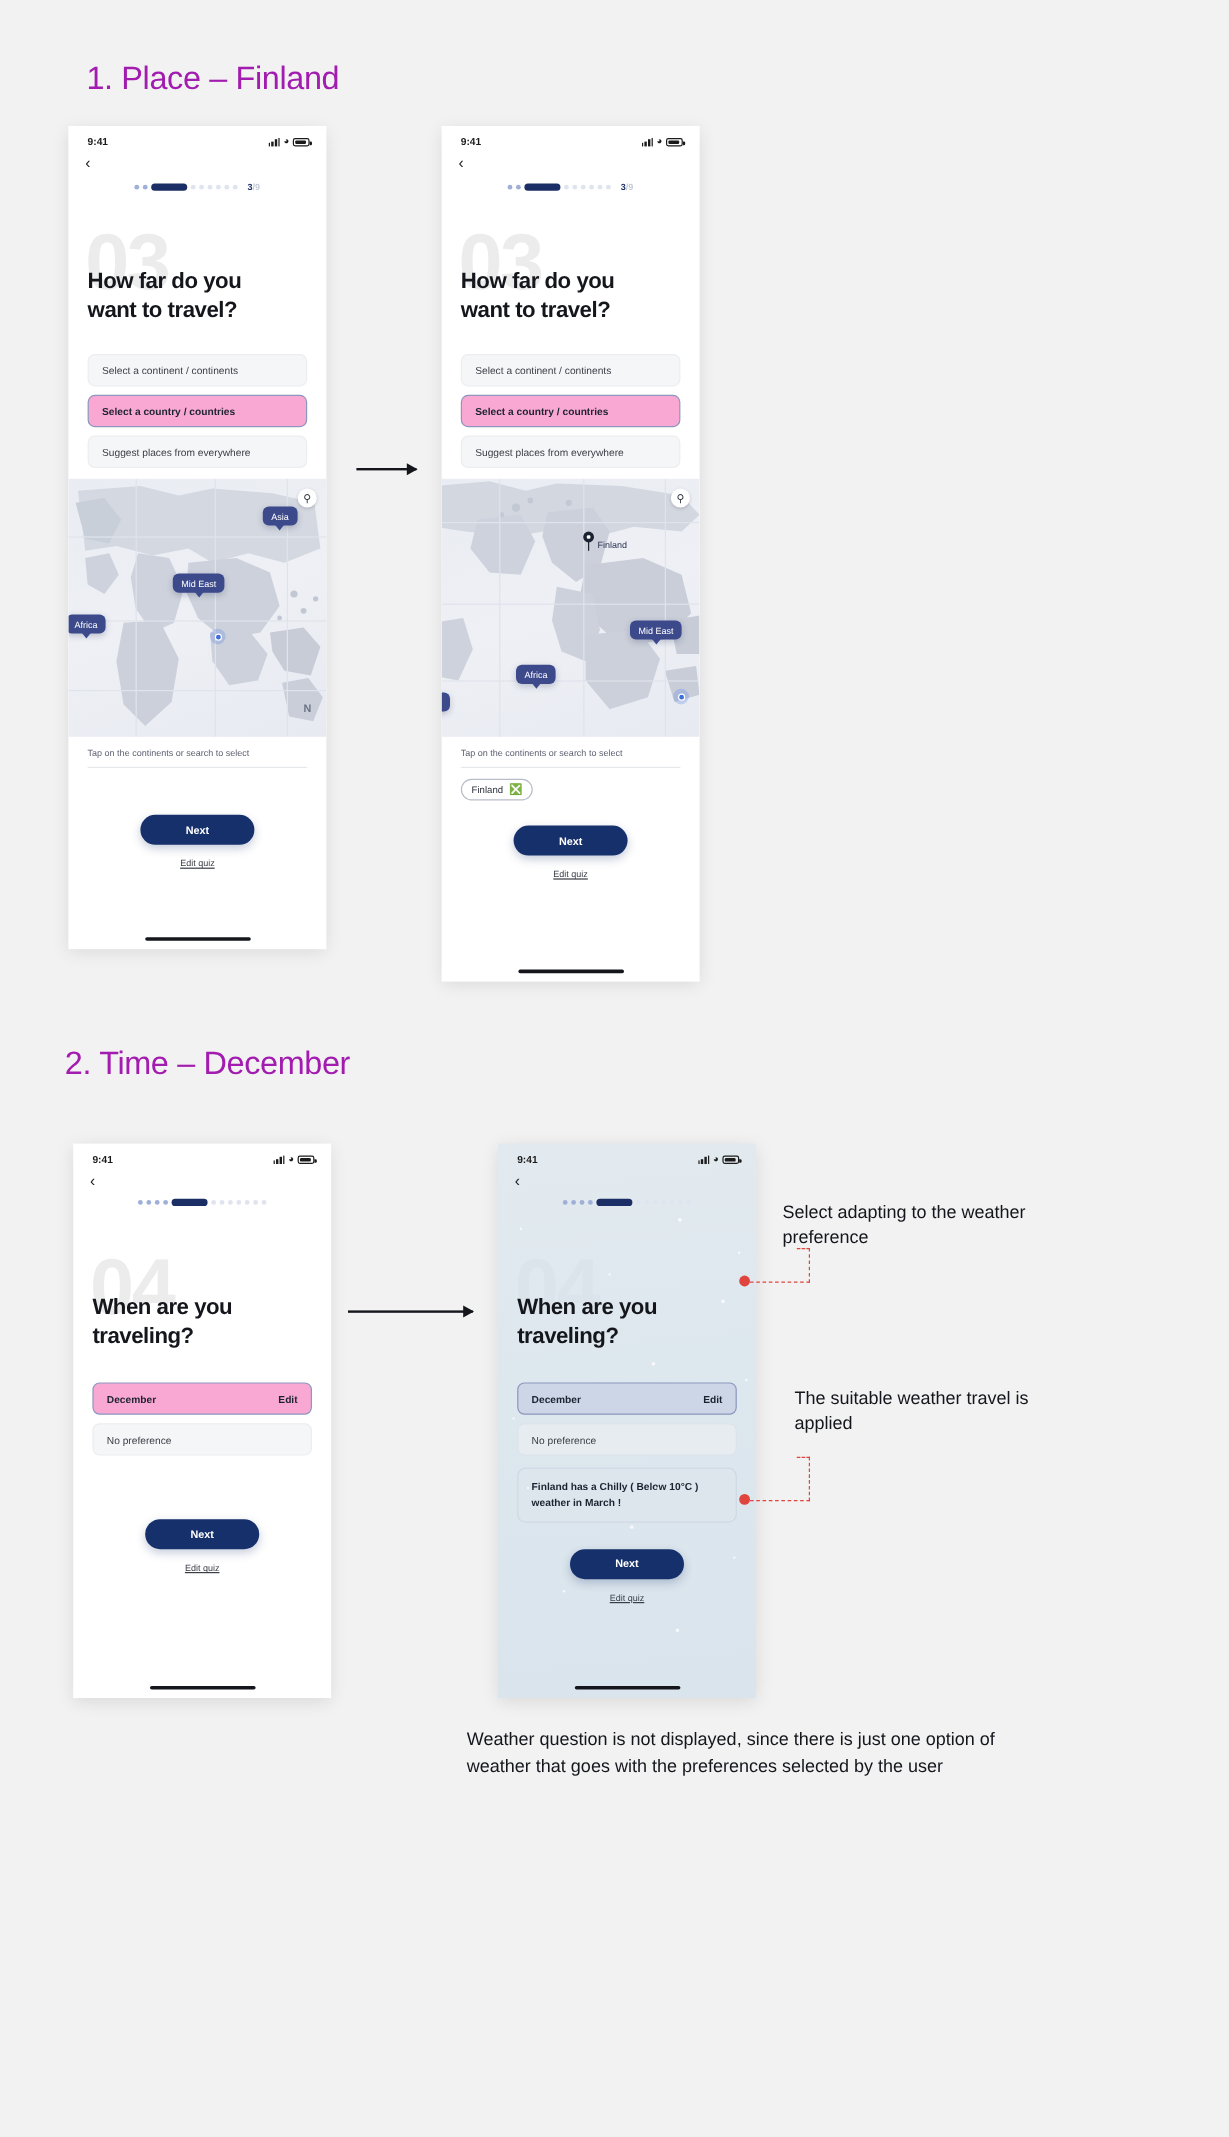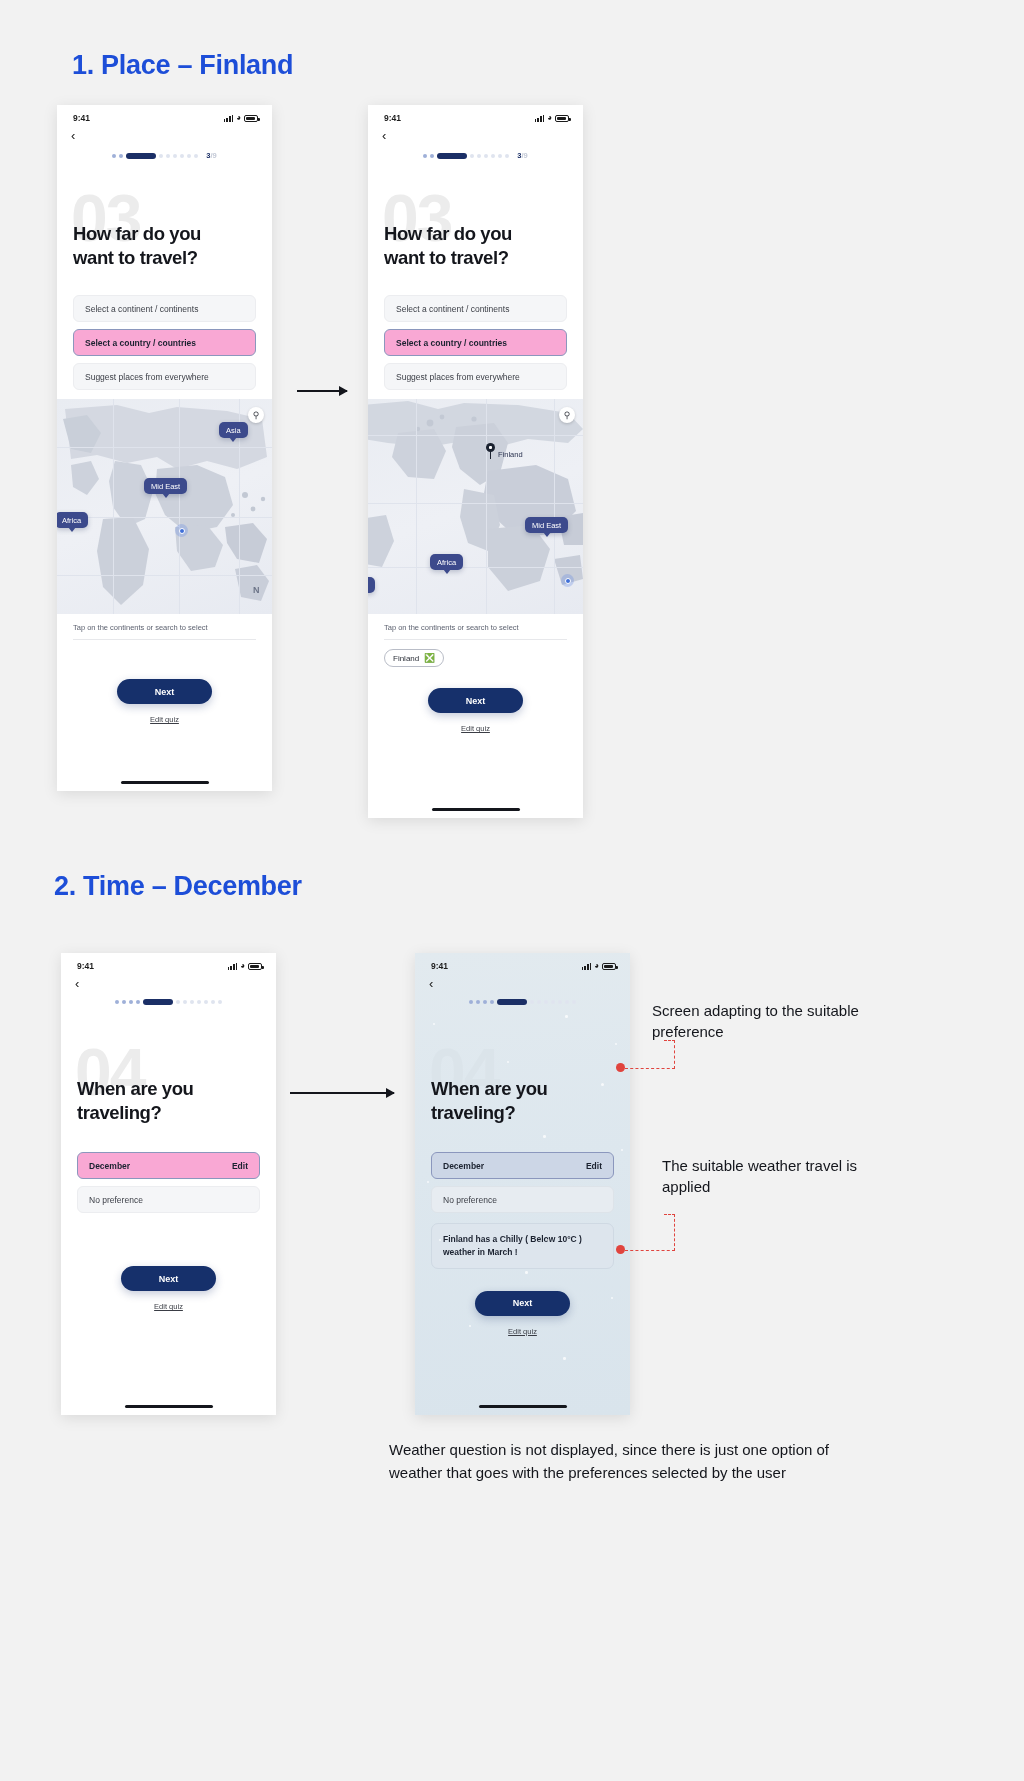--- a/index.html
+++ b/index.html
@@ -6,22 +6,22 @@
   body {
     width: 1024px; height: 1781px;
     background: #f2f2f2;
     font-family: "Liberation Sans", sans-serif;
     position: relative;
     overflow: hidden;
   }
   .section-title {
     position: absolute;
     font-size: 27px;
-    font-weight: 700;
-    color: #1d4ed8;
+    font-weight: 400;
+    color: #a21caf;
     letter-spacing: -0.3px;
   }
   
   .phone {
     position: absolute;
     background: #ffffff;
     box-shadow: 0 3px 14px rgba(0,0,0,0.10);
     overflow: hidden;
   }
   .statusbar {
@@ -525,21 +525,21 @@
 
   <div class="weatherbox">Finland has a Chilly ( Below 10°C ) weather in March !</div>
 
   <div style="margin-top:22px; position:relative;">
     <button class="nextbtn">Next</button>
     <div class="editquiz">Edit quiz</div>
   </div>
   <div class="homebar"></div>
 </div>
 
-<div class="anno-text" style="left:652px; top:1000px; width:210px;">Screen adapting to the suitable preference</div>
+<div class="anno-text" style="left:652px; top:1000px; width:210px;">Select adapting to the weather preference</div>
 <div class="anno-dot" style="left:616px; top:1063px;"></div>
 <div class="anno-line" style="left:625px; top:1068px; width:50px;"></div>
 <div class="anno-vline" style="left:674px; top:1040px; height:29px;"></div>
 <div class="anno-line" style="left:664px; top:1040px; width:11px;"></div>
 
 <div class="anno-text" style="left:662px; top:1155px; width:200px;">The suitable weather travel is applied</div>
 <div class="anno-dot" style="left:616px; top:1245px;"></div>
 <div class="anno-line" style="left:625px; top:1250px; width:50px;"></div>
 <div class="anno-vline" style="left:674px; top:1214px; height:37px;"></div>
 <div class="anno-line" style="left:664px; top:1214px; width:11px;"></div>

